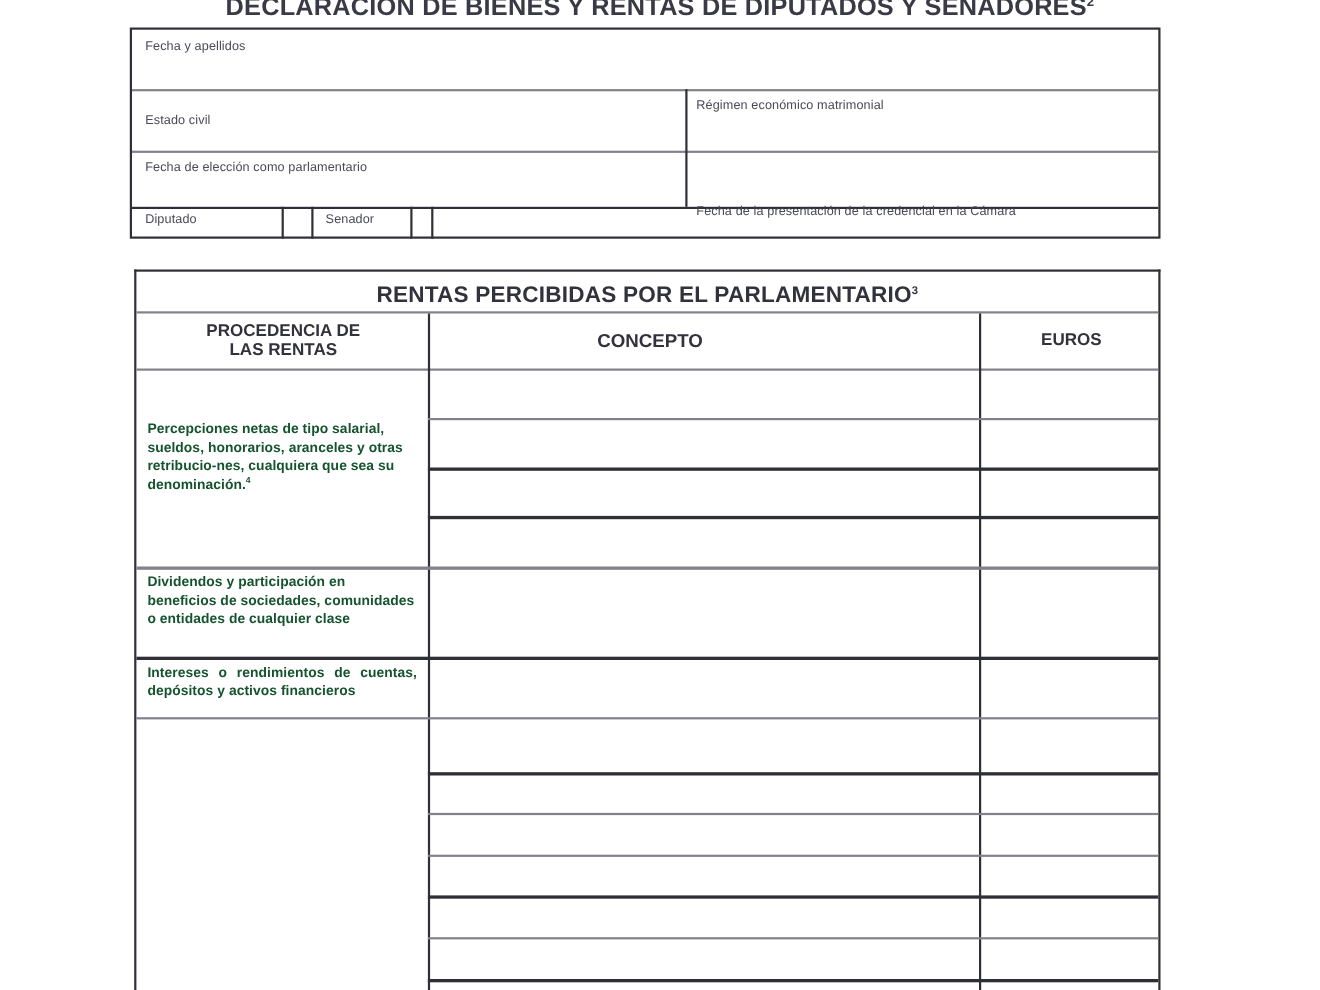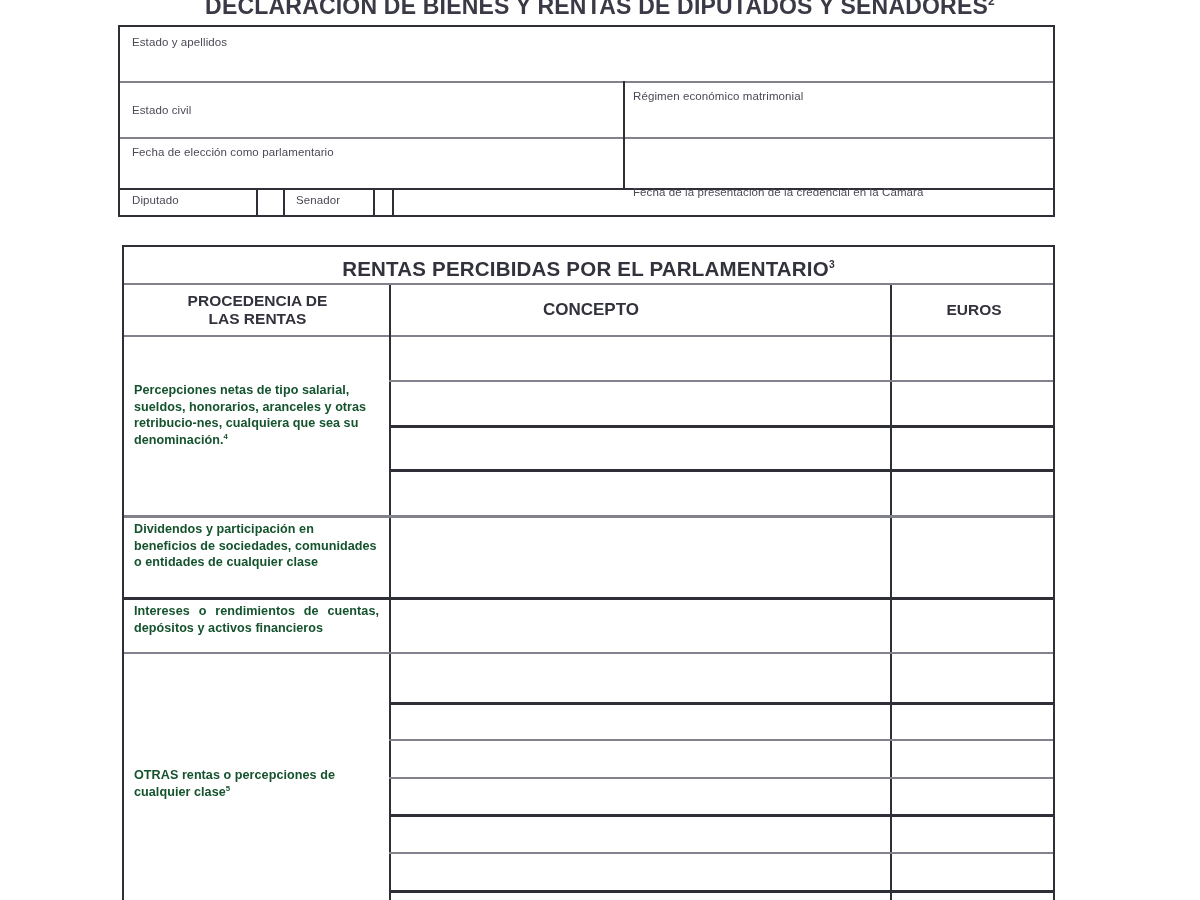--- a/index.html
+++ b/index.html
@@ -144,21 +144,21 @@
   <div class="hline thin" style="top:110px; height:2px;"></div>
   <div class="hline thick" style="top:161px; height:2.4px;"></div>
 
   <div class="vline" style="left:503px; top:54px; height:107px; width:2.4px;"></div>
 
   <div class="vline" style="left:136px; top:161px; height:29px; width:2px;"></div>
   <div class="vline" style="left:163px; top:161px; height:29px; width:2px;"></div>
   <div class="vline" style="left:253px; top:161px; height:29px; width:2.4px;"></div>
   <div class="vline" style="left:272px; top:161px; height:29px; width:2px;"></div>
 
-  <div class="cell-label" style="left:12px;  top:9px;">Estado y apellidos</div>
+  <div class="cell-label" style="left:12px;  top:9px;">Fecha y apellidos</div>
   <div class="cell-label" style="left:12px;  top:63px;margin-top:14px;">Estado civil</div>
   <div class="cell-label" style="left:513px; top:63px;">Régimen económico matrimonial</div>
   <div class="cell-label" style="left:12px;  top:119px;text-align:center;">Fecha de elección como parlamentario</div>
   <div class="cell-label" style="left:513px; top:119px;margin-top:40px;">Fecha de la presentación de la credencial en la Cámara</div>
   <div class="cell-label" style="left:12px;  top:167px;">Diputado</div>
   <div class="cell-label" style="left:176px; top:167px;">Senador</div>
 
   <div style="position:absolute; left:2px;   top:22px;  width:929px; height:30px;"></div>
   <div style="position:absolute; left:2px;   top:78px;  width:499px; height:30px;"></div>
   <div style="position:absolute; left:507px; top:78px;  width:424px; height:30px;"></div>
@@ -209,23 +209,20 @@
   </div>
 
   <div class="row-label" style="left:10px; top:274px; width:243px;">
     <span>Dividendos y participación en beneficios de sociedades, comunidades o entidades de cualquier clase</span>
   </div>
 
   <div class="row-label justify" style="left:10px; top:356px; width:245px;">
     <span>Intereses  o  rendimientos  de cuentas,  depósitos  y  activos financieros</span>
   </div>
 
-  <div class="row-label" style="left:10px; top:520px; width:243px;">
-    <span>OTRAS rentas o percepciones de cualquier clase</span><sup>5</sup>
-  </div>
 
   <div style="position:absolute; left:268px; top:91px;  width:496px; height:41px;"></div>
   <div style="position:absolute; left:268px; top:136px; width:496px; height:41px;"></div>
   <div style="position:absolute; left:268px; top:181px; width:496px; height:40px;"></div>
   <div style="position:absolute; left:268px; top:225px; width:496px; height:42px;"></div>
   <div style="position:absolute; left:268px; top:271px; width:496px; height:78px;"></div>
   <div style="position:absolute; left:268px; top:353px; width:496px; height:51px;"></div>
   <div style="position:absolute; left:268px; top:408px; width:496px; height:46px;"></div>
   <div style="position:absolute; left:268px; top:458px; width:496px; height:33px;"></div>
   <div style="position:absolute; left:268px; top:495px; width:496px; height:34px;"></div>

